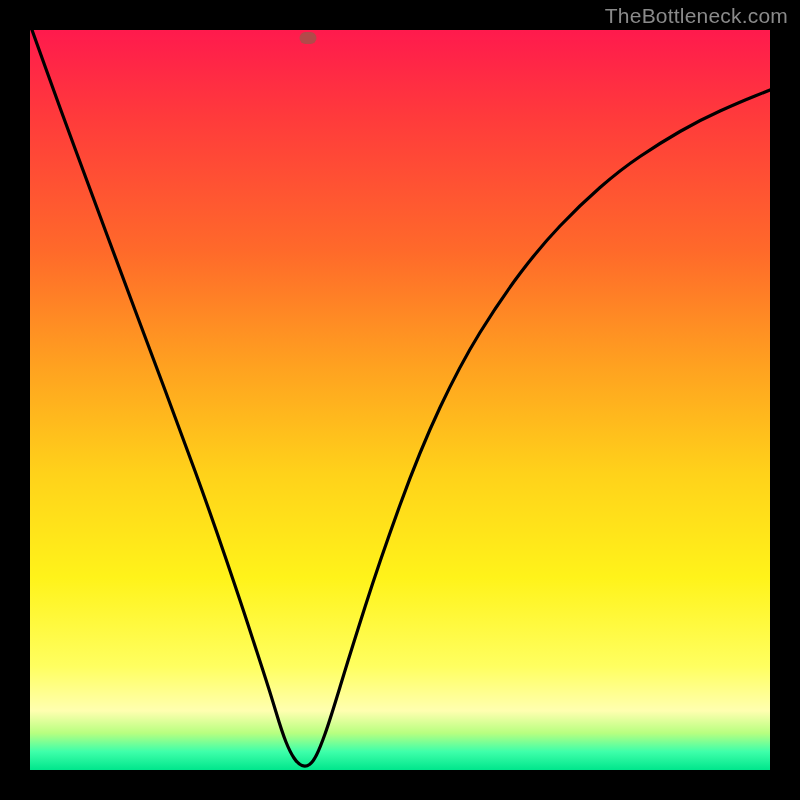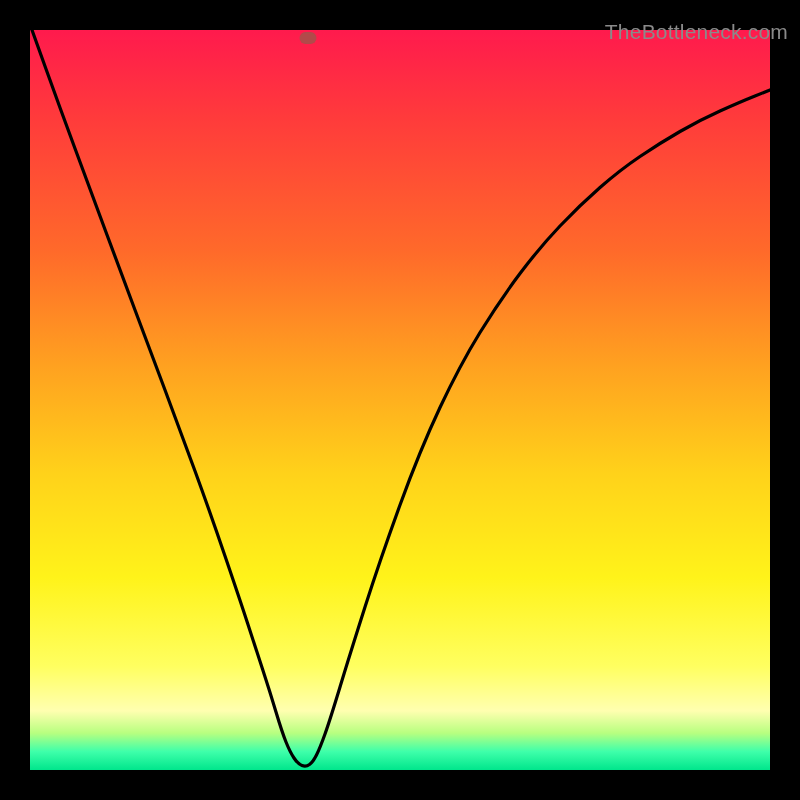--- a/index.html
+++ b/index.html
@@ -41,21 +41,21 @@
   svg.curve {
     position: absolute;
     left: 30px;
     top: 30px;
     width: 740px;
     height: 740px;
     overflow: visible;
   }
   .watermark {
     position: absolute;
-    top: 20px;
+    top: 4px;
     right: 12px;
     color: #8a8a8a;
     font-size: 21px;
     letter-spacing: 0.2px;
     user-select: none;
   }
   .marker {
     position: absolute;
     width: 17px;
     height: 12px;

